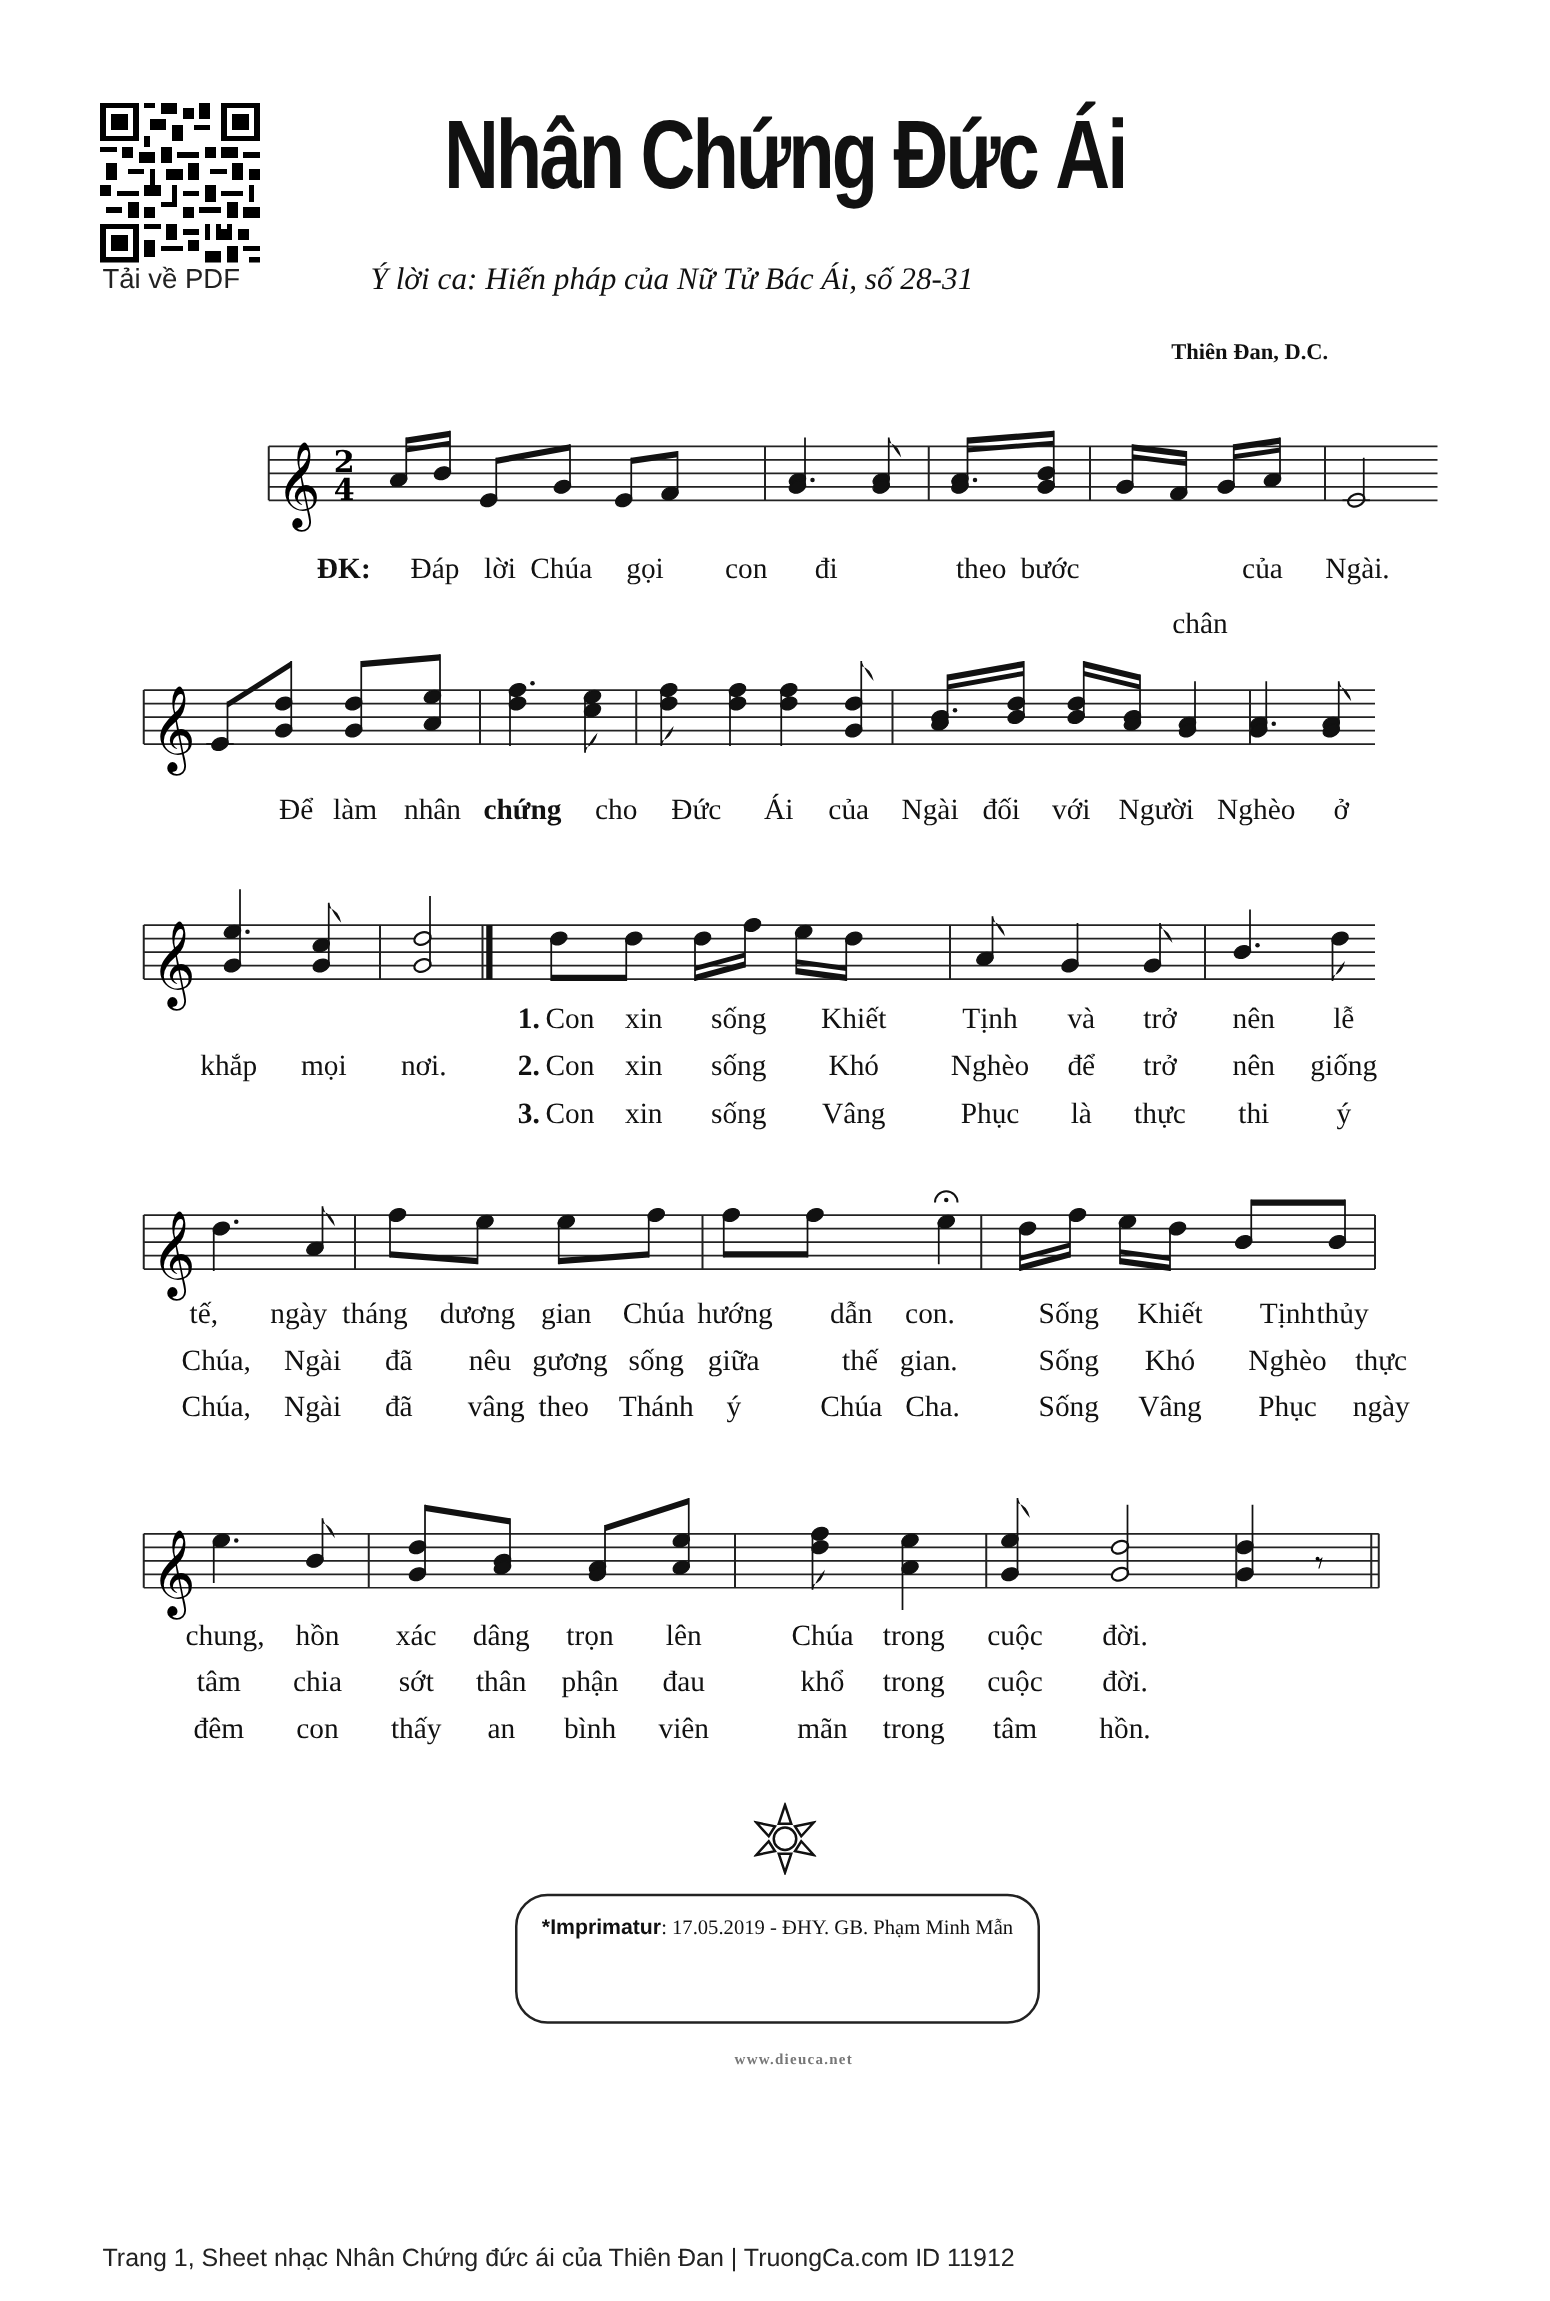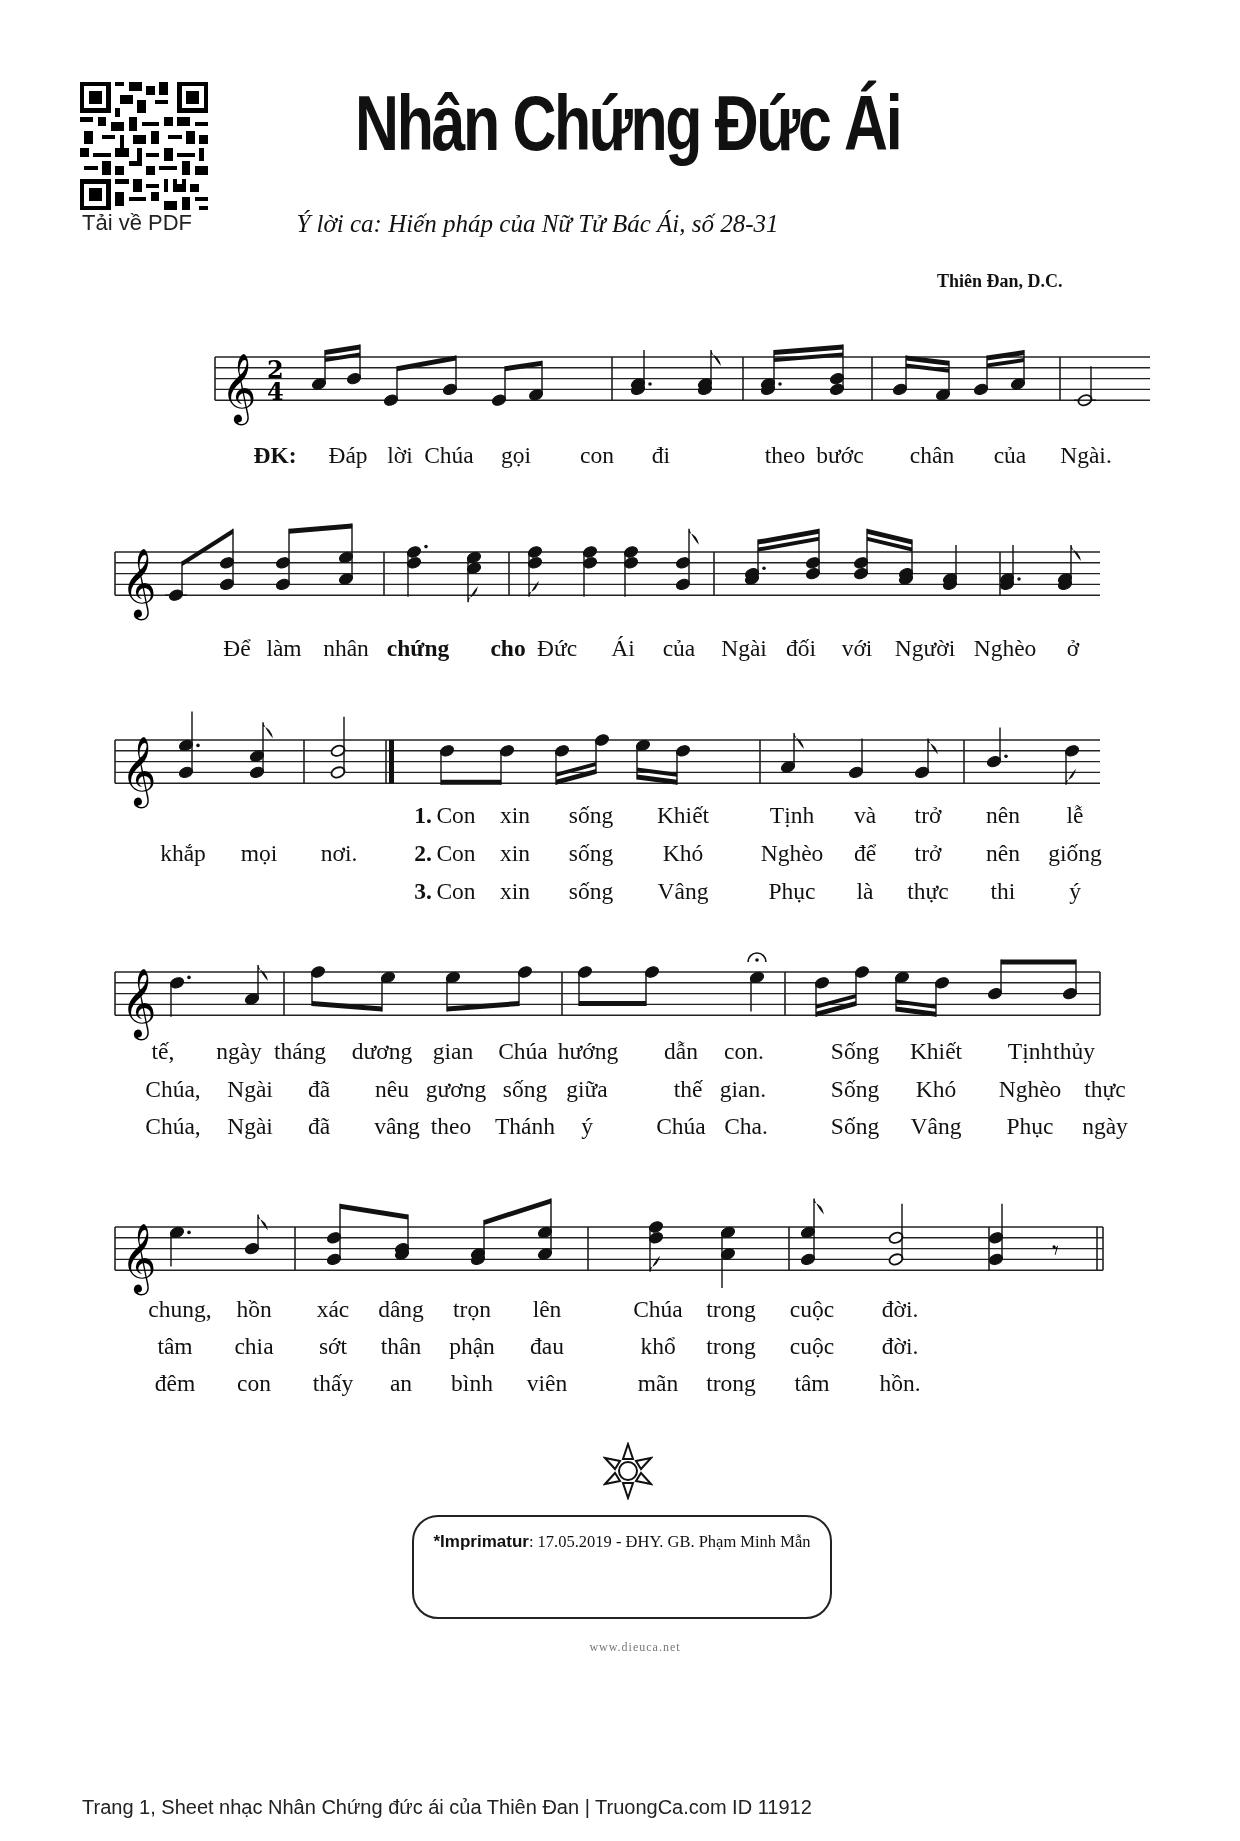--- a/index.html
+++ b/index.html
@@ -10,21 +10,21 @@
   #title { left: 0; width: 1240px; top: 78px; text-align: center; font-family: "Liberation Sans", sans-serif; font-weight: bold; font-size: 78px; letter-spacing: -3px; transform: scaleX(0.78); transform-origin: 655px 0; }
   #subtitle { left: 0; width: 1005px; top: 210px; text-align: center; font-style: italic; font-size: 25px; padding-left: 70px; box-sizing: border-box; }
   #composer { left: 937px; top: 271px; font-weight: bold; font-size: 18px; }
   svg.staff { position: absolute; left: 0; overflow: visible; }
   .lyric-row { position: absolute; height: 30px; left: 0; width: 1240px; }
   .lyric { position: absolute; font-size: 23.5px; white-space: nowrap; transform: translateX(-50%); }
   .lyric.bold { font-weight: bold; }
   #ornament { left: 603px; top: 1442px; width: 50px; height: 58px; }
   #approval { left: 412px; top: 1515px; width: 420px; height: 104px; border: 2px solid #222; border-radius: 26px; text-align: center; font-size: 16.5px; line-height: 24px; padding-top: 13px; box-sizing: border-box; }
   #approval b { font-family: "Liberation Sans", sans-serif; font-size: 17px; }
-  #website { left: 0; width: 1240px; top: 1640px; text-align: center; font-size: 12px; color: #777; font-weight: normal; letter-spacing: 1px; padding-left: 30px; box-sizing: border-box; }
+  #website { left: 0; width: 1240px; top: 1640px; text-align: center; font-size: 12px; color: #777; font-weight: bold; letter-spacing: 1px; padding-left: 30px; box-sizing: border-box; }
   #footer { left: 82px; top: 1796px; font-family: "Liberation Sans", sans-serif; font-size: 20px; color: #222; }
 </style>
 </head>
 <body>
 
 <div id="qr" class="abs">
   <svg width="128" height="128" viewBox="0 0 29 29" shape-rendering="crispEdges">
     <rect x="0" y="0" width="29" height="29" fill="#fff"></rect>
     <g fill="#000">
       <path d="M0 0h7v7h-7zM1 1v5h5v-5zM2 2h3v3h-3z" fill-rule="evenodd"></path>
@@ -190,21 +190,21 @@
     <div class="lyric-row" style="top: 442px;">
       <span class="lyric bold" style="left: 275px;">ĐK:</span>
       <span class="lyric" style="left: 348px;">Đáp</span>
       <span class="lyric" style="left: 400px;">lời</span>
       <span class="lyric" style="left: 449px;">Chúa</span>
       <span class="lyric" style="left: 516px;">gọi</span>
       <span class="lyric" style="left: 597px;">con</span>
       <span class="lyric" style="left: 661px;">đi</span>
       <span class="lyric" style="left: 785px;">theo</span>
       <span class="lyric" style="left: 840px;">bước</span>
-      <span class="lyric" style="left: 932px;">chân</span>
+      <span class="lyric" style="left: 960px; margin-top: 44px;">chân</span>
       <span class="lyric" style="left: 1010px;">của</span>
       <span class="lyric" style="left: 1086px;">Ngài.</span>
     </div>
     <svg class="staff" width="1240" height="140" style="top:512px">
       <line x1="115" y1="40" x2="1100" y2="40" stroke="#222" stroke-width="1.4"></line>
       <line x1="115" y1="50.8" x2="1100" y2="50.8" stroke="#222" stroke-width="1.4"></line>
       <line x1="115" y1="61.6" x2="1100" y2="61.6" stroke="#222" stroke-width="1.4"></line>
       <line x1="115" y1="72.4" x2="1100" y2="72.4" stroke="#222" stroke-width="1.4"></line>
       <line x1="115" y1="83.2" x2="1100" y2="83.2" stroke="#222" stroke-width="1.4"></line>
       <line x1="115" y1="40" x2="115" y2="83.2" stroke="#222" stroke-width="1.6"></line>
@@ -310,21 +310,21 @@
       <path d="M758 27.6 L819 16.799999999999997 L819 21.799999999999997 L758 32.6 Z" fill="#111"></path>
       <path d="M758 35.6 L819 24.799999999999997 L819 28.799999999999997 L758 39.6 Z" fill="#111"></path>
       <path d="M867 16.799999999999997 L912 27.6 L912 32.6 L867 21.799999999999997 Z" fill="#111"></path>
       <path d="M867 24.799999999999997 L912 35.6 L912 39.6 L867 28.799999999999997 Z" fill="#111"></path>
     </svg>
     <div class="lyric-row" style="top: 635px;">
       <span class="lyric" style="left: 237px;">Để</span>
       <span class="lyric" style="left: 284px;">làm</span>
       <span class="lyric" style="left: 346px;">nhân</span>
       <span class="lyric" style="left: 418px; font-weight: bold;">chứng</span>
-      <span class="lyric" style="left: 508px; font-weight: bold;">cho</span>
+      <span class="lyric" style="left: 493px;">cho</span>
       <span class="lyric" style="left: 557px;">Đức</span>
       <span class="lyric" style="left: 623px;">Ái</span>
       <span class="lyric" style="left: 679px;">của</span>
       <span class="lyric" style="left: 744px;">Ngài</span>
       <span class="lyric" style="left: 801px;">đối</span>
       <span class="lyric" style="left: 857px;">với</span>
       <span class="lyric" style="left: 925px;">Người</span>
       <span class="lyric" style="left: 1005px;">Nghèo</span>
       <span class="lyric" style="left: 1073px;">ở</span>
     </div>

